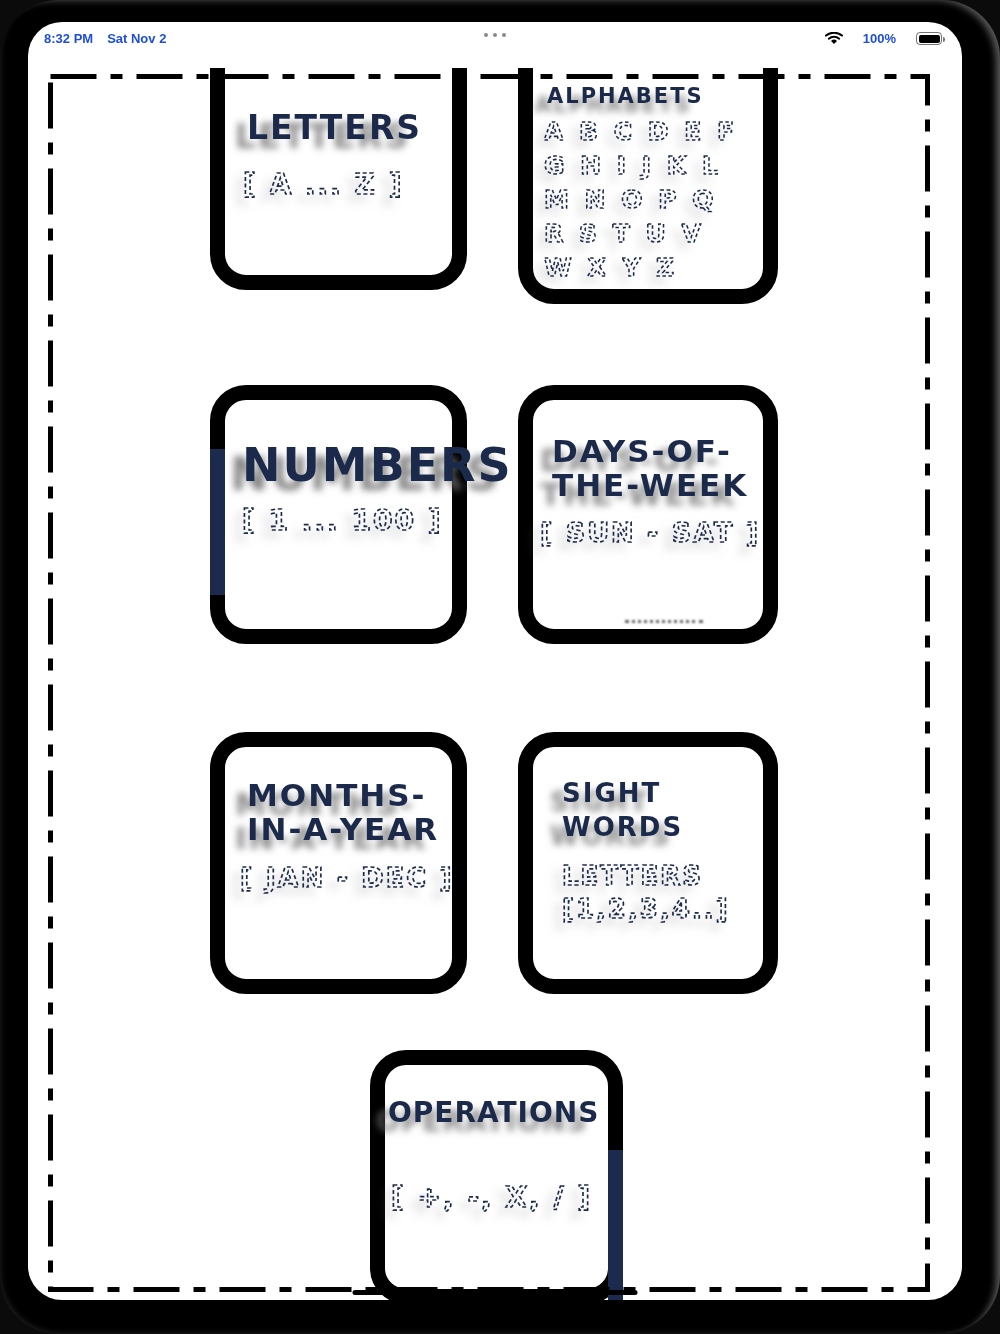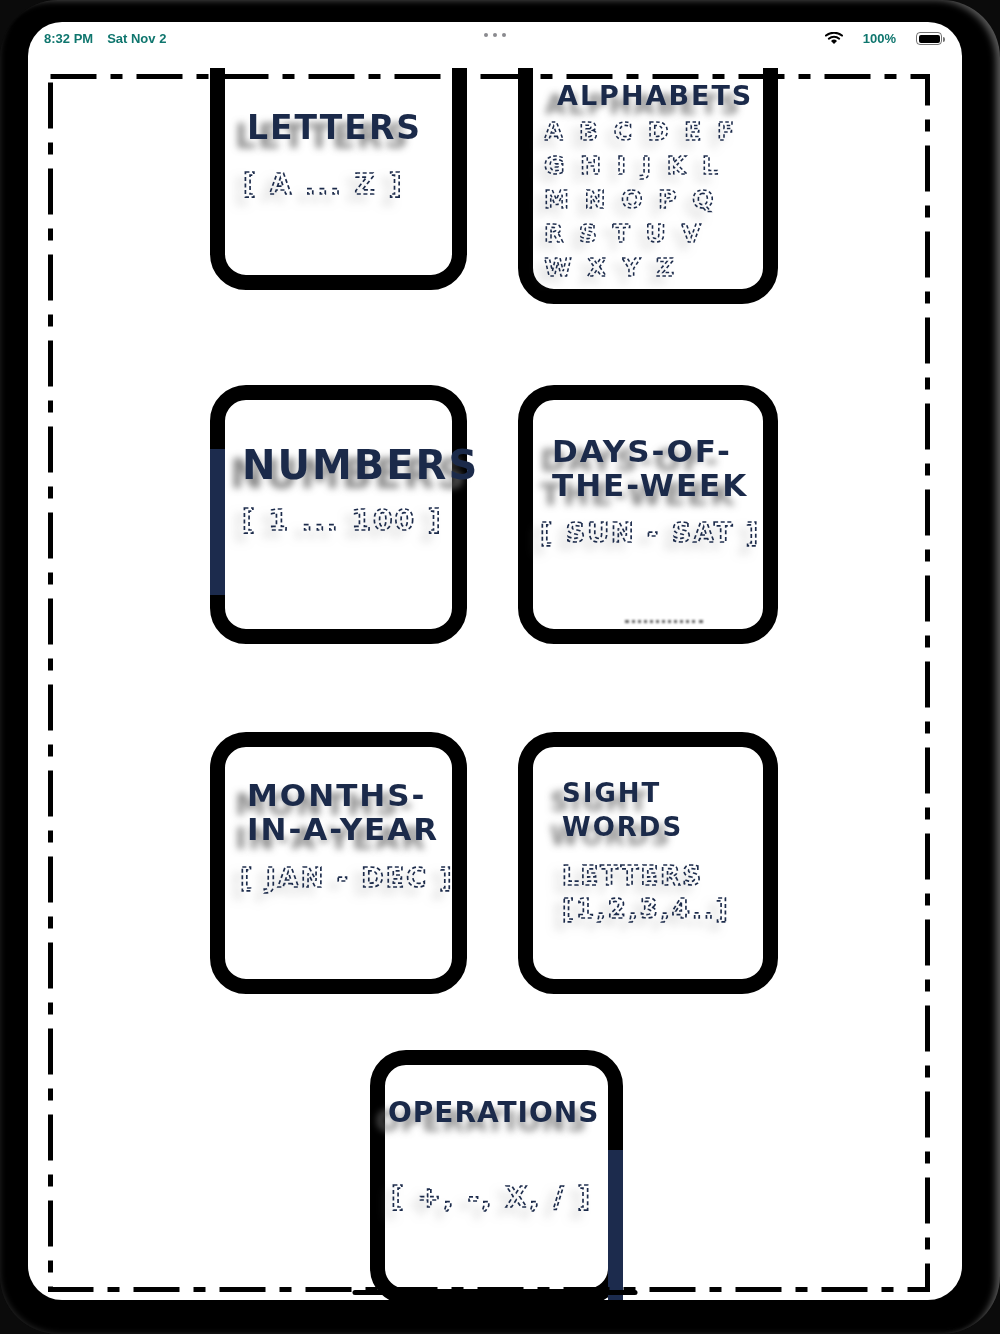--- a/index.html
+++ b/index.html
@@ -7,21 +7,21 @@
     font-family:"Liberation Sans",sans-serif}
   .device{position:absolute;inset:0;background:#000;border-radius:58px;
     box-shadow:inset -7px 3px 7px -3px rgba(150,150,150,.6),
                inset 3px -3px 6px -3px rgba(110,110,110,.35)}
   .screen{position:absolute;left:28px;top:22px;width:934px;height:1278px;
     background:#fff;border-radius:34px;overflow:hidden}
 
   
   .status-bar{position:absolute;top:0;left:0;right:0;height:28px;
     display:flex;align-items:flex-start;justify-content:space-between;
-    padding:9px 20px 0 16px;font-size:13px;font-weight:bold;color:#0f766e}
+    padding:9px 20px 0 16px;font-size:13px;font-weight:bold;color:#1d4ed8}
   .status-left{display:flex;gap:14px;white-space:nowrap}
   .status-dots{position:absolute;left:50%;top:11px;transform:translateX(-50%);
     display:flex;gap:5px}
   .status-dots i{width:4px;height:4px;border-radius:50%;background:#8a8a8e;display:block}
   .status-right{display:flex;align-items:center;gap:20px}
   .battery{position:relative;width:26px;height:13px;border:1px solid rgba(0,0,0,.55);
     border-radius:4px}
   .battery .fill{position:absolute;inset:1.5px;background:#000;border-radius:2px}
   .battery .nub{position:absolute;right:-4px;top:3.5px;width:2.5px;height:5px;
     background:rgba(0,0,0,.55);border-radius:0 2px 2px 0}
@@ -78,33 +78,33 @@
     <div class="content">
 
       <div class="tile" style="left:182px;top:-40px;width:257px;height:262px">
         <div class="tile-title" style="left:22px;top:68px;font-size:33px">LETTERS</div>
         <svg class="dash-svg" style="left:16px;top:121px" width="200" height="44">
           <text x="2" y="30" font-size="28">[ A ... Z ]</text>
         </svg>
       </div>
 
       <div class="tile" style="left:490px;top:-40px;width:260px;height:276px">
-        <div class="tile-title" style="left:24px;top:36px;font-size:27px">ALPHABETS</div>
+        <div class="tile-title" style="left:14px;top:36px;font-size:21px">ALPHABETS</div>
         <svg class="dash-svg" style="left:9px;top:64px" width="215" height="180">
           <text class="grid" x="2" y="33" font-size="25">A B C D E F</text>
           <text class="grid" x="2" y="67" font-size="25">G H I J K L</text>
           <text class="grid" x="2" y="101" font-size="25">M N O P Q</text>
           <text class="grid" x="2" y="135" font-size="25">R S T U V</text>
           <text class="grid" x="2" y="169" font-size="25">W X Y Z</text>
         </svg>
       </div>
 
       <div class="tile" style="left:182px;top:317px;width:257px;height:259px">
         <div class="stripe" style="left:-15px;top:49px;width:15px;height:146px"></div>
-        <div class="tile-title" style="left:17px;top:48px;font-size:40px">NUMBERS</div>
+        <div class="tile-title" style="left:17px;top:48px;font-size:46px">NUMBERS</div>
         <svg class="dash-svg" style="left:15px;top:100px" width="205" height="44">
           <text x="2" y="30" font-size="28">[ 1 ... 100 ]</text>
         </svg>
       </div>
 
       <div class="tile" style="left:490px;top:317px;width:260px;height:259px">
         <div class="tile-title" style="left:19px;top:34px;font-size:31px">
           <div>DAYS-OF-</div>
           <div>THE-WEEK</div>
         </div>

